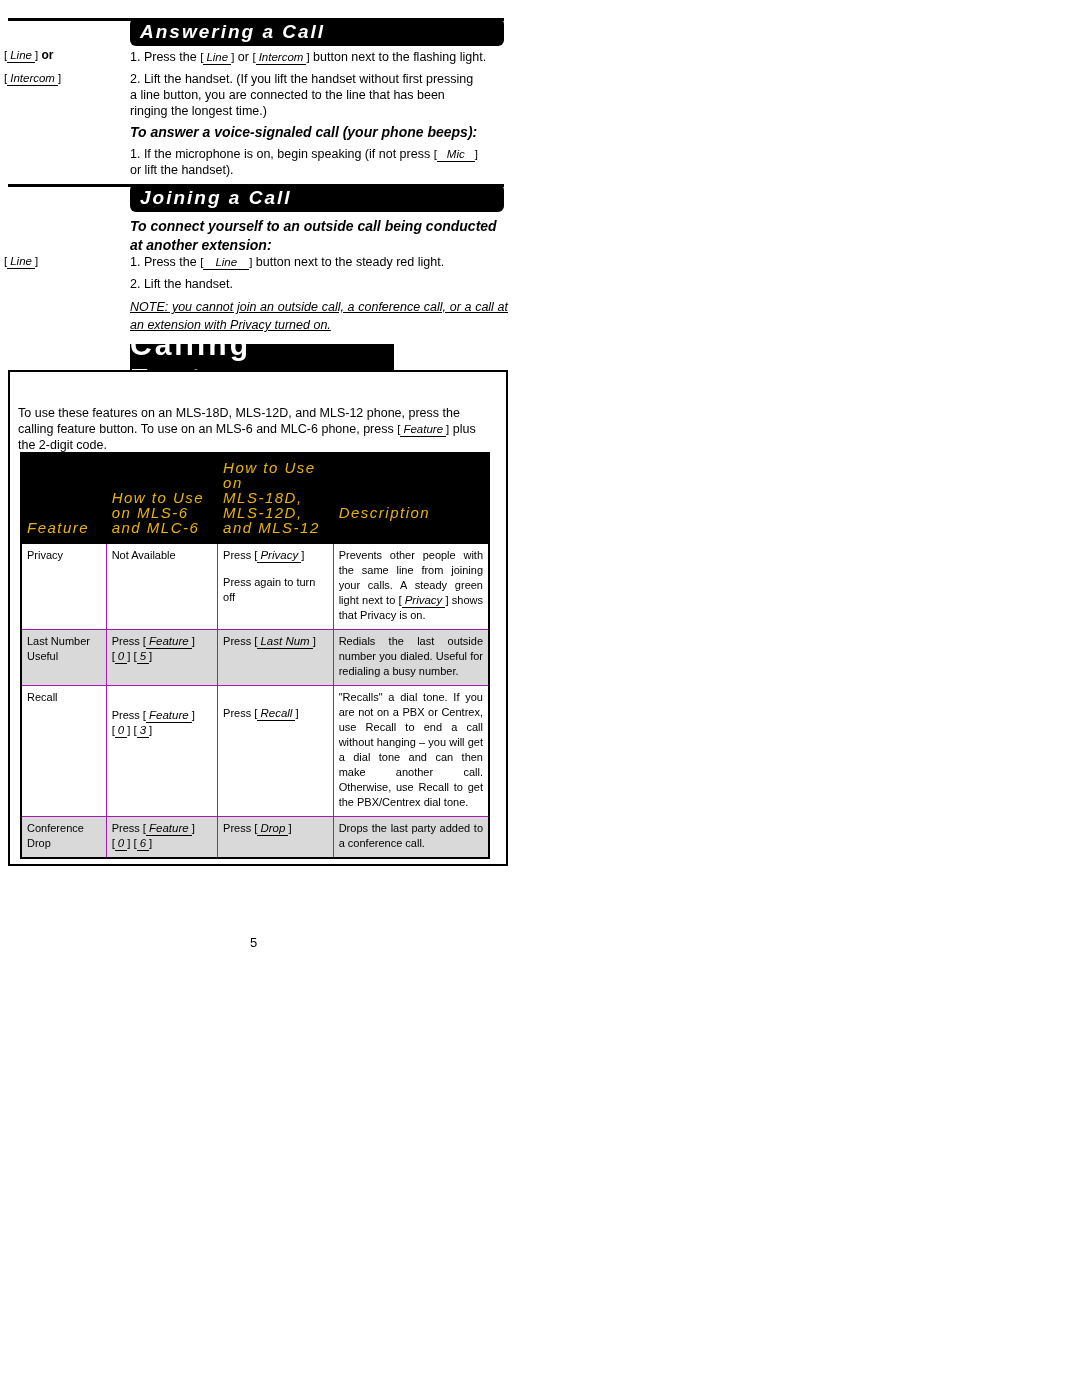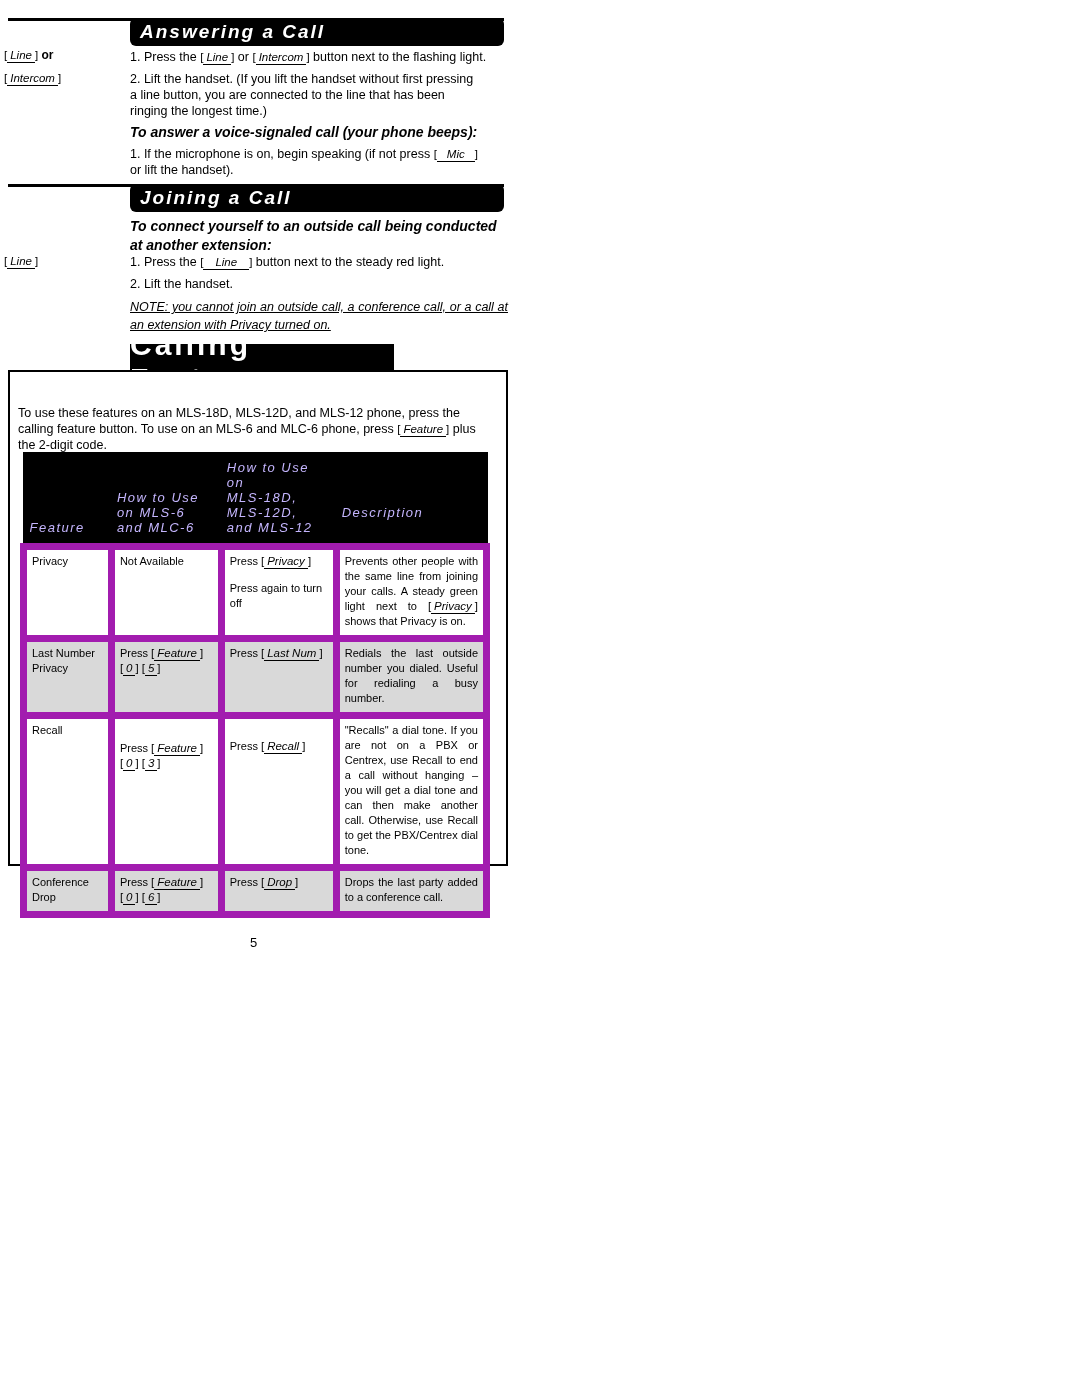--- a/index.html
+++ b/index.html
@@ -111,33 +111,33 @@
   #feature-table {
     position: absolute;
     left: 20px;
     top: 452px;
     width: 470px;
     border-collapse: collapse;
     border: 2px solid #000;
   }
   #feature-table thead th {
     background: #000;
-    color: #c4b5fd;
+    color: #eab308;
     font-style: italic;
     font-weight: normal;
-    font-size: 13px;
+    font-size: 15px;
     letter-spacing: 1.5px;
     text-align: left;
     vertical-align: bottom;
     padding: 6px 5px 8px 5px;
     border: 1px solid #000;
   }
   #feature-table thead th .hdr-line { display: block; line-height: 15px; }
   #feature-table td {
-    border: 7px solid #a21caf;
+    border: 1px solid #a21caf;
     vertical-align: top;
     font-size: 11px;
     line-height: 15px;
     padding: 4px 5px 6px 5px;
   }
   #feature-table tr.shaded td { background: #d9d9d9; }
   .col-feature { width: 74px; }
   .col-mls6 { width: 102px; }
   .col-mls18 { width: 106px; }
   .col-desc { width: 146px; }
@@ -276,21 +276,21 @@
           <span class="cellline gap">Press again to turn off</span>
         </td>
         <td class="col-desc desc">
           <span>Prevents other people with the same line from joining your calls. A steady green light next to</span>
           <span class="key"><span class="br">[</span><span class="lab">Privacy</span><span class="br">]</span></span>
           <span>shows that Privacy is on.</span>
         </td>
       </tr>
 
       <tr class="shaded">
-        <td class="col-feature">Last Number Privacy</td>
+        <td class="col-feature">Last Number Useful</td>
         <td class="col-mls6">
           <span>Press</span>
           <span class="key"><span class="br">[</span><span class="lab">Feature</span><span class="br">]</span></span>
           <span class="key"><span class="br">[</span><span class="lab">0</span><span class="br">]</span></span>
           <span class="key"><span class="br">[</span><span class="lab">5</span><span class="br">]</span></span>
         </td>
         <td class="col-mls18">
           <span>Press</span>
           <span class="key"><span class="br">[</span><span class="lab">Last Num</span><span class="br">]</span></span>
         </td>

